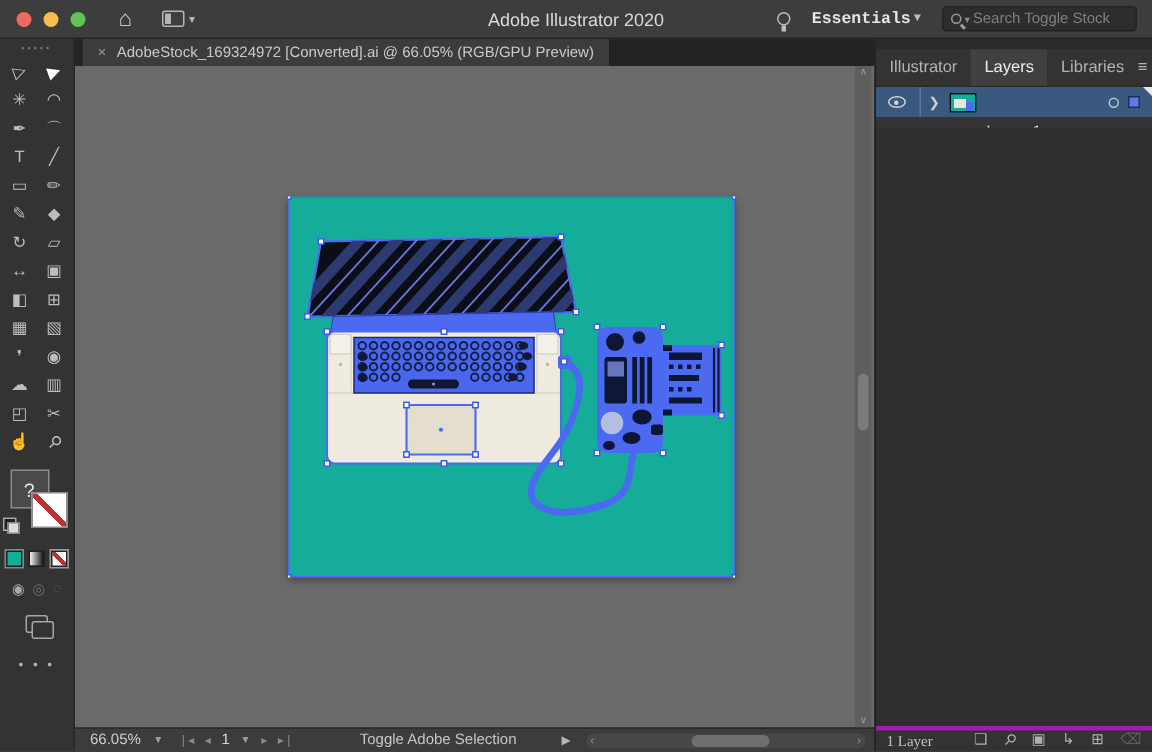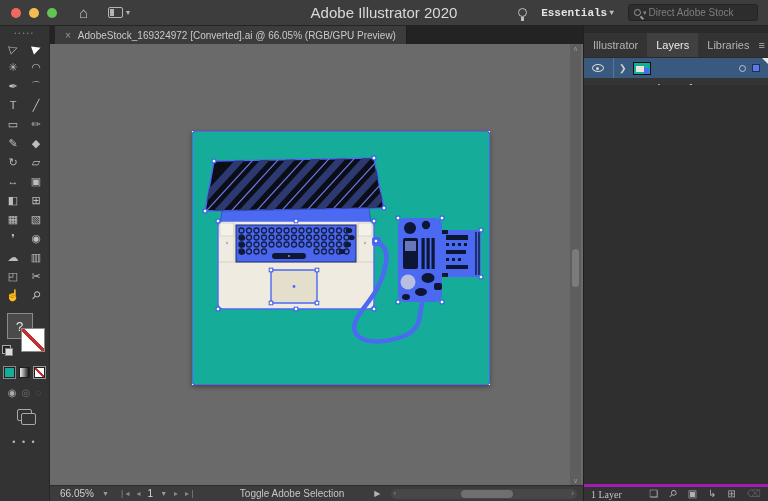--- a/index.html
+++ b/index.html
@@ -16,21 +16,21 @@
   .titlebar{position:absolute;left:0;top:0;width:768px;height:26px;background:#3d3d3d;
     border-bottom:1px solid #242424;display:flex;align-items:center;}
   .traffic{display:flex;gap:8px;margin-left:11px;}
   .traffic span{width:10px;height:10px;border-radius:50%;display:block;}
   .t-red{background:#ee6a5f;} .t-yellow{background:#f5bd4f;} .t-green{background:#61c454;}
   .home-btn{color:#c8c8c8;font-size:15px;margin-left:22px;line-height:1;}
   .ws-icon{display:inline-flex;align-items:center;gap:3px;margin-left:20px;color:#b5b5b5;}
   .ws-icon .box{width:15px;height:11px;border:1.5px solid #b5b5b5;border-radius:2px;position:relative;}
   .ws-icon .box::before{content:"";position:absolute;left:1px;top:1px;bottom:1px;width:4px;background:#b5b5b5;}
   .ws-icon .chev{font-size:8px;color:#b5b5b5;}
-  .win-title{position:absolute;left:0;right:0;text-align:center;font-size:15px;color:#d9d9d9;pointer-events:none;}
+  .win-title{position:absolute;left:0;right:0;text-align:center;font-size:12px;color:#d9d9d9;pointer-events:none;}
   .tb-right{margin-left:auto;display:flex;align-items:center;gap:14px;margin-right:10px;z-index:2;}
   .bulb{width:9px;height:9px;border:1.5px solid #bdbdbd;border-radius:50%;position:relative;}
   .bulb::after{content:"";position:absolute;left:2px;top:8px;width:3px;height:4px;background:#bdbdbd;}
   .ws-dd{display:flex;align-items:center;gap:2px;color:#e4e4e4;font-size:11px;font-weight:bold;font-family:Liberation Mono, monospace;}
   .ws-dd .chev{font-size:8px;color:#bbb;font-weight:normal;}
   .search{width:130px;height:17px;background:#2d2d2d;border:1px solid #232323;border-radius:3px;
     display:flex;align-items:center;padding:0 5px;gap:2px;}
   .mag{width:7px;height:7px;border:1.5px solid #9a9a9a;border-radius:50%;position:relative;flex:none;}
   .mag::after{content:"";position:absolute;width:1.5px;height:4px;background:#9a9a9a;left:6px;top:6px;transform:rotate(-45deg);}
   .search .chev{font-size:7px;color:#8a8a8a;}
@@ -142,21 +142,21 @@
     <div class="win-title">Adobe Illustrator 2020</div>
     <div class="tb-right">
       <span class="bulb"></span>
       <div class="ws-dd">
         <span>Essentials</span>
         <span class="chev">▼</span>
       </div>
       <div class="search">
         <span class="mag"></span>
         <span class="chev">▾</span>
-        <span class="ph">Direct Adobe Stock</span>
+        <span class="ph">Search Toggle Stock</span>
       </div>
     </div>
   </div>
 
   <div class="toolbar">
     <div class="grip">•••••</div>
     <div class="tools" id="tools-grid">
         <span class="tool">
           <span style="display: inline-block; transform: rotate(-20deg);">▷</span>
         </span>

